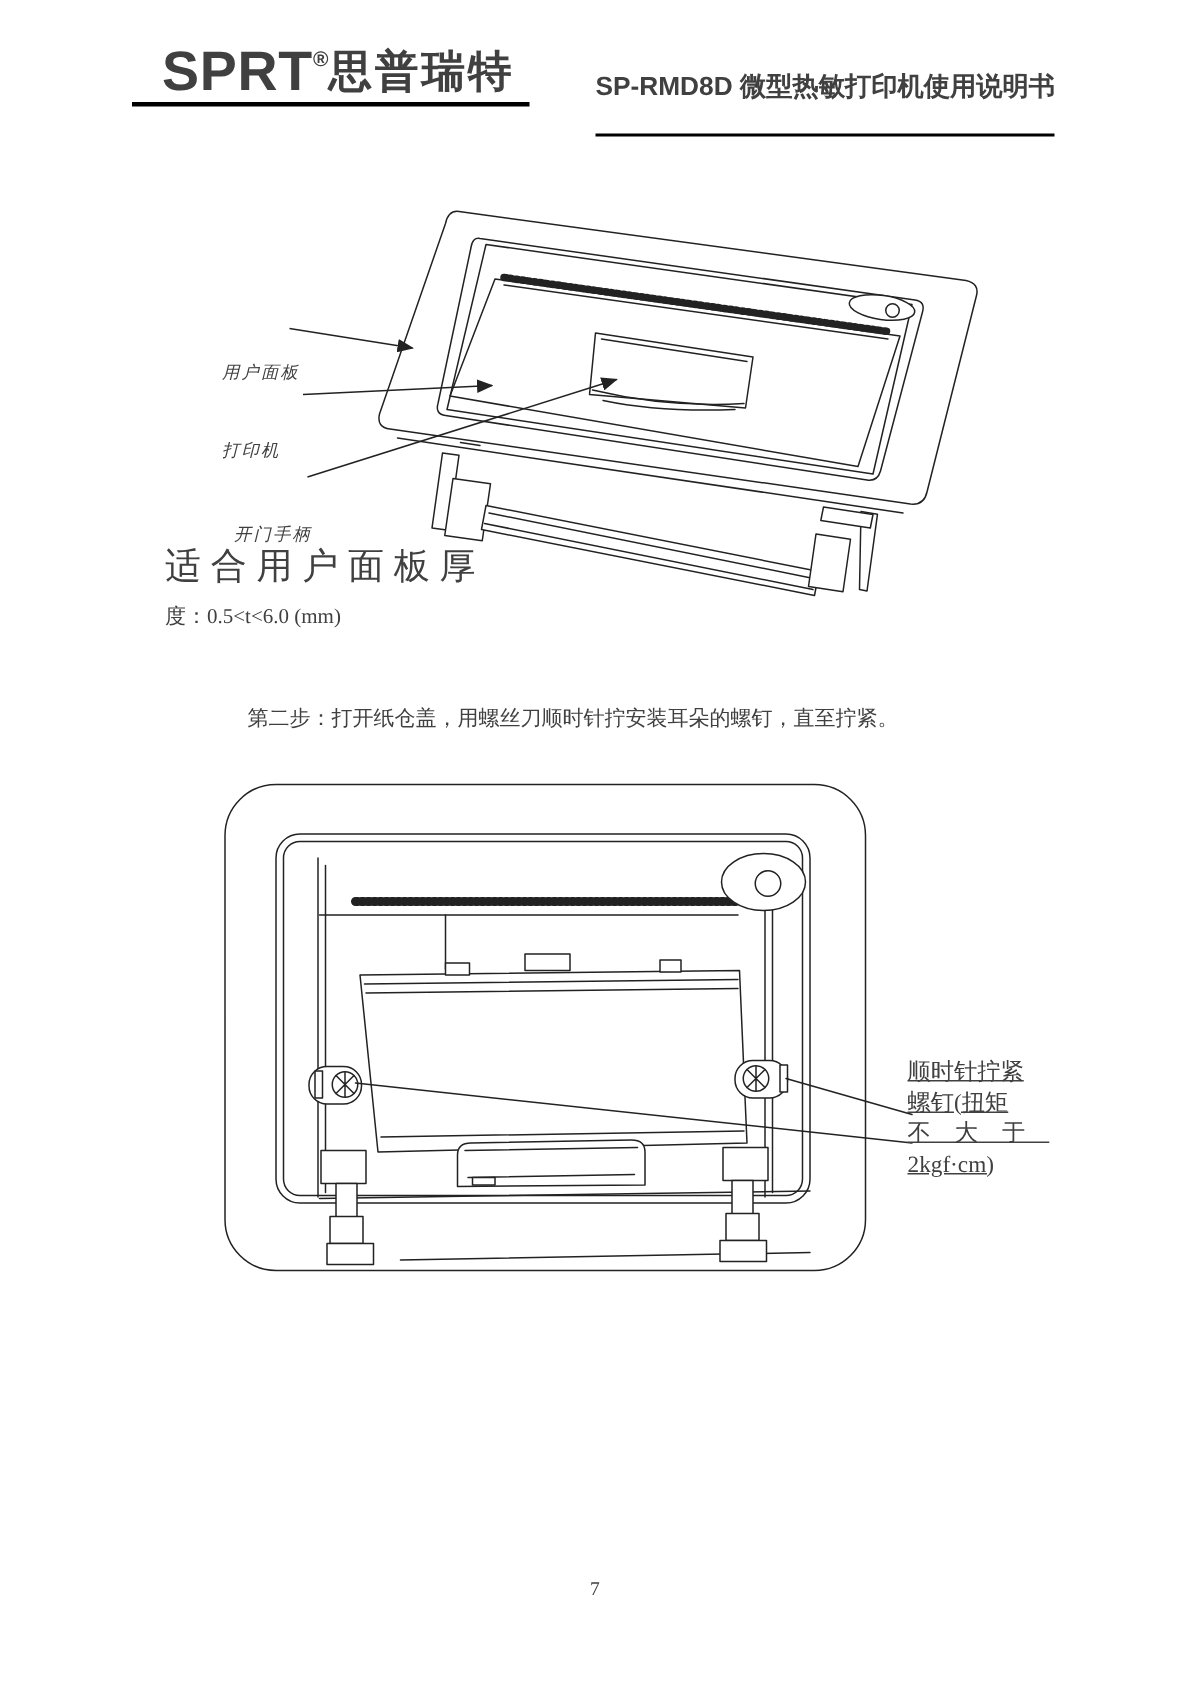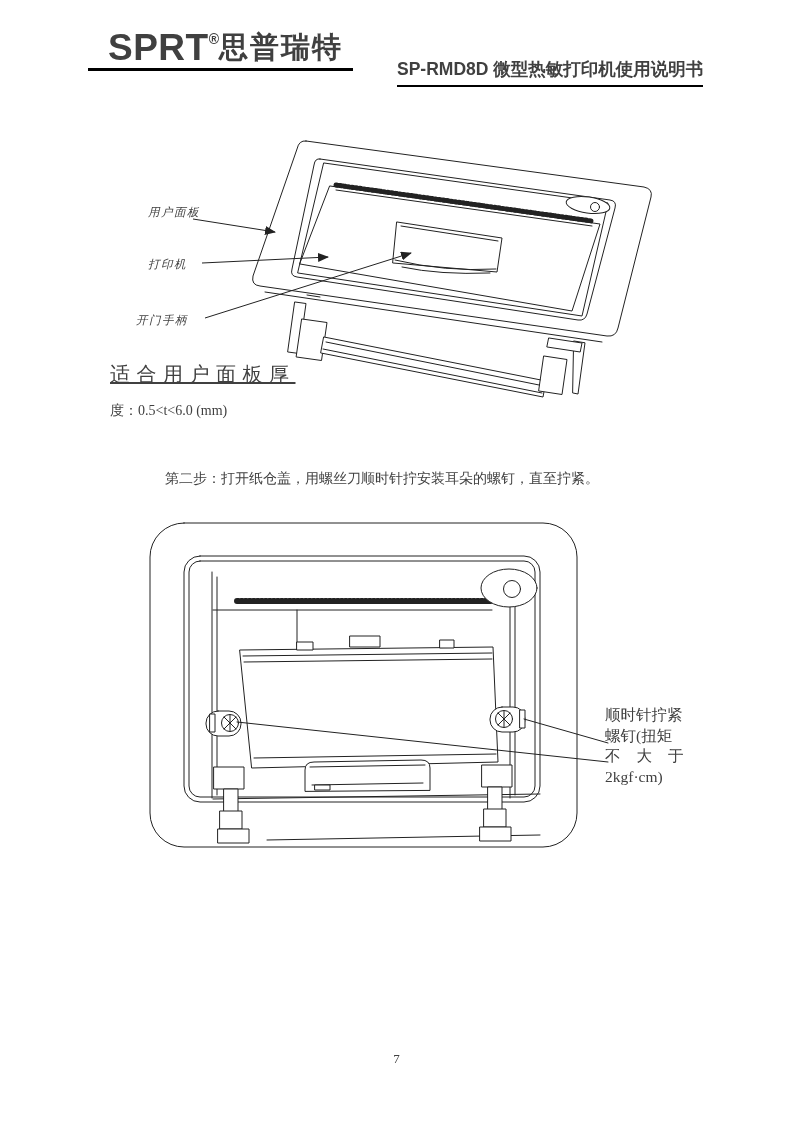--- a/index.html
+++ b/index.html
@@ -18,41 +18,41 @@
     font-family:"Liberation Sans","DejaVu Sans",sans-serif;
     font-weight:bold; font-size:37px; letter-spacing:0.5px;
   }
   .logo-reg { font-size:14px; vertical-align:16px; font-family:"Liberation Sans",sans-serif; font-weight:bold; }
   .logo-cn {
     font-family:"Liberation Sans","DejaVu Sans",sans-serif;
     font-weight:bold; font-size:29px; letter-spacing:2px; vertical-align:3px;
   }
   .header-title {
     position:absolute; left:397px; top:45px;
-    border-bottom:2px solid #000; padding-bottom:4px;
+    border-bottom:2px solid #000; padding-bottom:20px;
     font-family:"Liberation Sans","DejaVu Sans",sans-serif;
-    font-weight:bold; font-size:17.5px; letter-spacing:0px; white-space:nowrap;margin-top:12px;
+    font-weight:bold; font-size:17.5px; letter-spacing:0px; white-space:nowrap;
   }
   
   .fig { position:absolute; }
   #fig1 { left:140px; top:110px; }
   #fig2 { left:140px; top:515px; }
   .fig-label {
     position:absolute; font-size:11.5px; font-style:italic;
-    letter-spacing:1.5px; white-space:nowrap;
+    letter-spacing:1.5px; white-space:nowrap;margin-top:36px;
   }
   #lbl-user-panel  { left:148px; top:205px; }
   #lbl-printer     { left:148px; top:257px;text-align:right; }
-  #lbl-door-handle { left:136px; top:313px; }
+  #lbl-door-handle { left:156px; top:313px; }
   
-  .note1 { position:absolute; left:110px; top:361px; font-size:20px; letter-spacing:6.5px; white-space:nowrap;text-decoration:underline; }
+  .note1 { position:absolute; left:110px; top:361px; font-size:24px; letter-spacing:6.5px; white-space:nowrap; }
   .note2 { position:absolute; left:110px; top:402px; font-size:14px; white-space:nowrap; }
   .step  { position:absolute; left:165px; top:470px; font-size:14px; white-space:nowrap; }
   .anno  { position:absolute; left:605px; top:705px; width:90px; font-size:15.5px; line-height:20.5px; }
-  .anno div { white-space:nowrap; }
+  .anno div { white-space:nowrap;text-decoration:underline; }
   .anno .just { letter-spacing:16px; }
   
   .footer { position:absolute; left:0; top:1051px; width:100%; text-align:center; font-size:13px; }
   svg { display:block; }
 </style>
 </head>
 <body>
 
 <div class="page">
 

